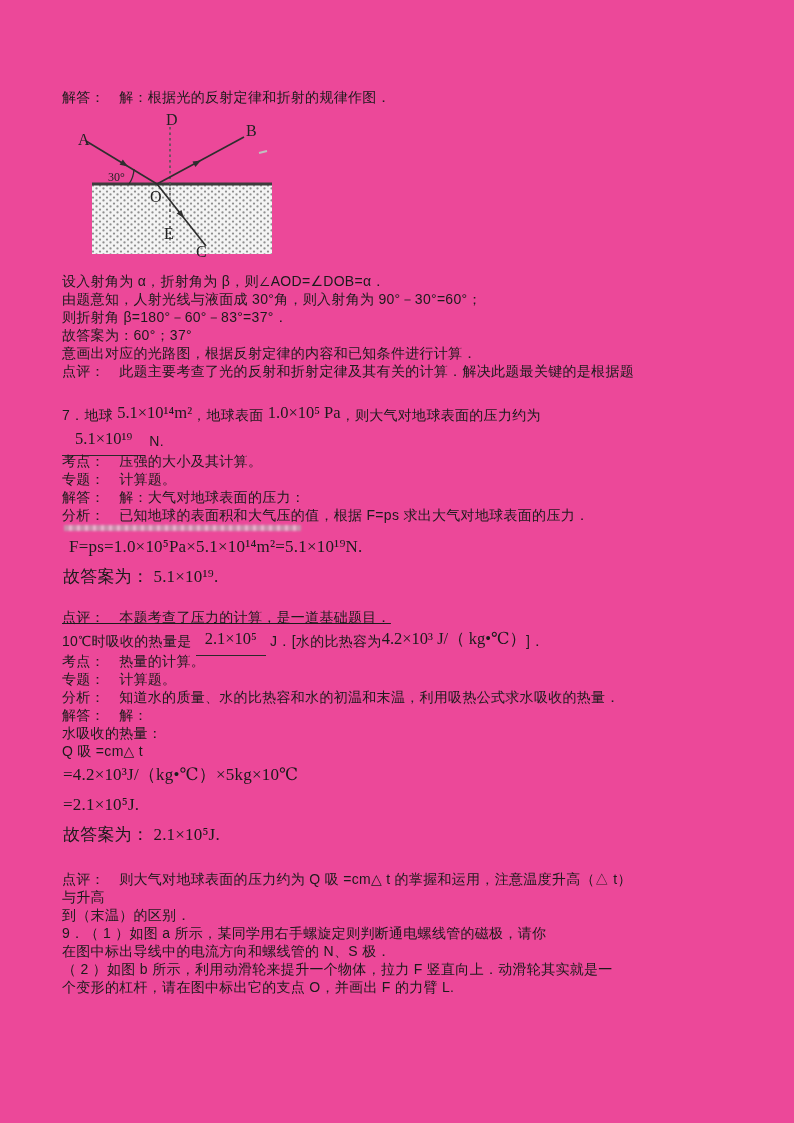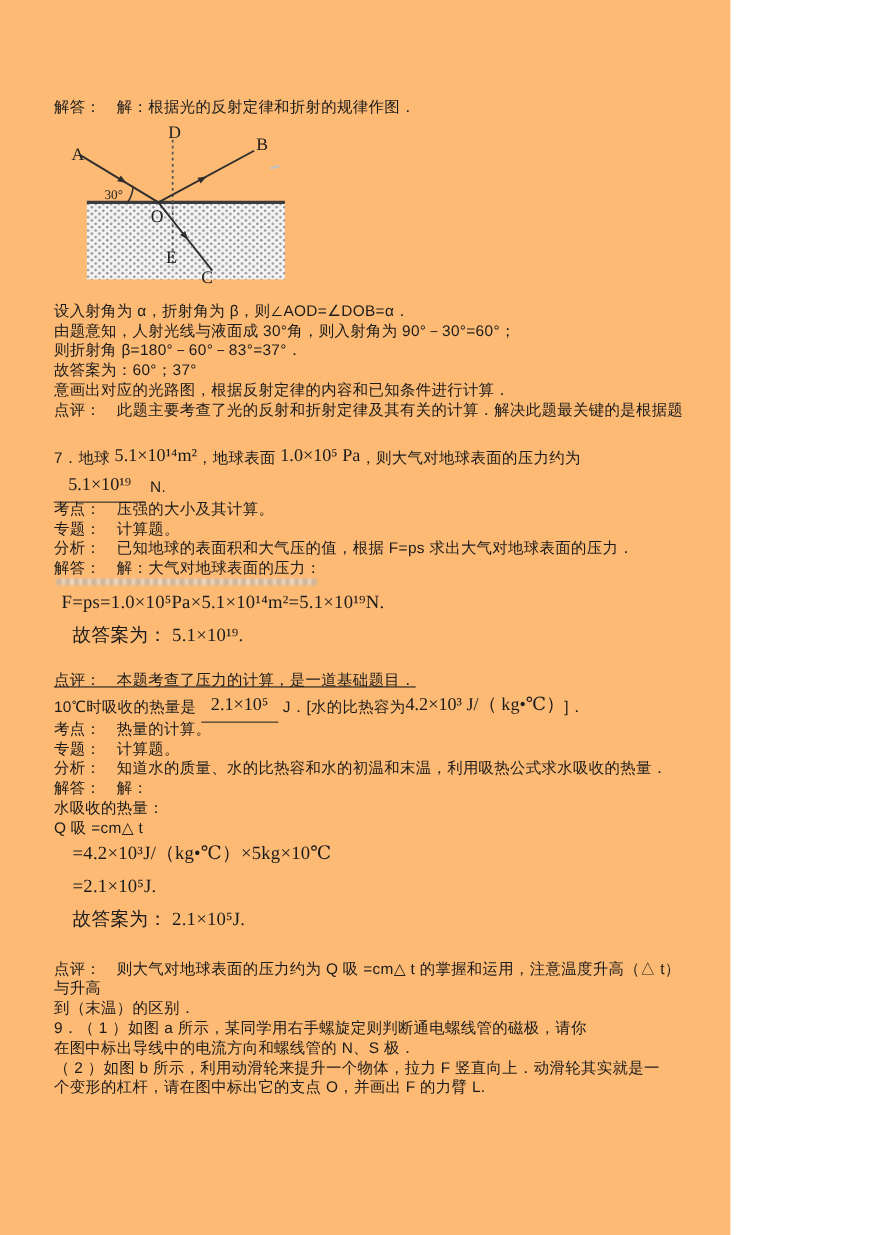--- a/index.html
+++ b/index.html
@@ -1,27 +1,27 @@
 <!DOCTYPE html>
 <html><head>
 <meta charset="utf-8">
 <style>
   html,body{margin:0;padding:0;background:#ffffff;}
   body{
     width:794px;height:1123px;overflow:hidden;
     font-family:"Liberation Sans",sans-serif;
     color:#1b1b1b;
   }
-  .page{box-sizing:border-box;width:664px;height:1123px;padding:88px 96px 0 49px;position:relative;background:#fdba74;}
+  .page{box-sizing:border-box;width:794px;height:1123px;padding:88px 96px 0 62px;position:relative;background:#ec4899;}
   .ln{font-size:14px;line-height:18px;white-space:nowrap;letter-spacing:0.3px;}
   .tall{line-height:26px;height:26px;}
   .fx-inline{font-family:"Liberation Serif","DejaVu Serif",serif;font-size:16.5px;vertical-align:2px;letter-spacing:0;}
   .fml{font-family:"Liberation Serif","DejaVu Serif",serif;font-size:17px;line-height:30px;white-space:nowrap;letter-spacing:0.2px;}
   .indent1{margin-left:7px;}
-  .indent2{margin-left:17px;}
+  .indent2{margin-left:1px;}
   .blank{display:inline-block;border-bottom:1.3px solid #2a2a2a;padding:0 13px 1px 13px;text-align:right;}
   .blank2{display:inline-block;border-bottom:1.3px solid #2a2a2a;padding:0 9px 1px 9px;}
   .diagram-wrap{margin:6px 0 10px 8px;}
   .artifact{width:237px;height:6px;margin:1px 0 1px 2px;opacity:.65;
     background:repeating-linear-gradient(90deg,#b5b5b5 0 5px,#ececec 5px 8px);
     filter:blur(.8px);}
   .gap16{margin-top:16px;text-decoration:underline;}
   .gap4{margin-top:20px;}
   svg text{font-family:"Liberation Serif","DejaVu Serif",serif;fill:#222;}
 </style>
@@ -79,22 +79,22 @@
   <div class="ln">点评：　此题主要考查了光的反射和折射定律及其有关的计算．解决此题最关键的是根据题</div>
 
   <div class="ln tall gap4">
     <span>7．地球 </span><span class="fx-inline">5.1×10¹⁴m²</span><span>，地球表面 </span><span class="fx-inline">1.0×10⁵ Pa</span><span>，则大气对地球表面的压力约为</span>
   </div>
   <div class="ln tall">
     <span class="blank"><span class="fx-inline">5.1×10¹⁹</span></span><span> N.</span>
   </div>
   <div class="ln">考点：　压强的大小及其计算。</div>
   <div class="ln">专题：　计算题。</div>
+  <div class="ln">解答：　解：大气对地球表面的压力：</div>
   <div class="ln">分析：　已知地球的表面积和大气压的值，根据 F=ps 求出大气对地球表面的压力．</div>
-  <div class="ln">解答：　解：大气对地球表面的压力：</div>
   <div class="artifact"></div>
   <div class="fml indent1">F=ps=1.0×10⁵Pa×5.1×10¹⁴m²=5.1×10¹⁹N.</div>
   <div class="fml indent2">故答案为： 5.1×10¹⁹.</div>
   <div class="ln gap16">点评：　本题考查了压力的计算，是一道基础题目．</div>
 
   <div class="ln tall">
     <span>10℃时吸收的热量是 </span><span class="blank2"><span class="fx-inline">2.1×10⁵</span></span><span> J．[水的比热容为</span><span class="fx-inline">4.2×10³ J/（ kg•℃）</span><span>]．</span>
   </div>
   <div class="ln">考点：　热量的计算。</div>
   <div class="ln">专题：　计算题。</div>

